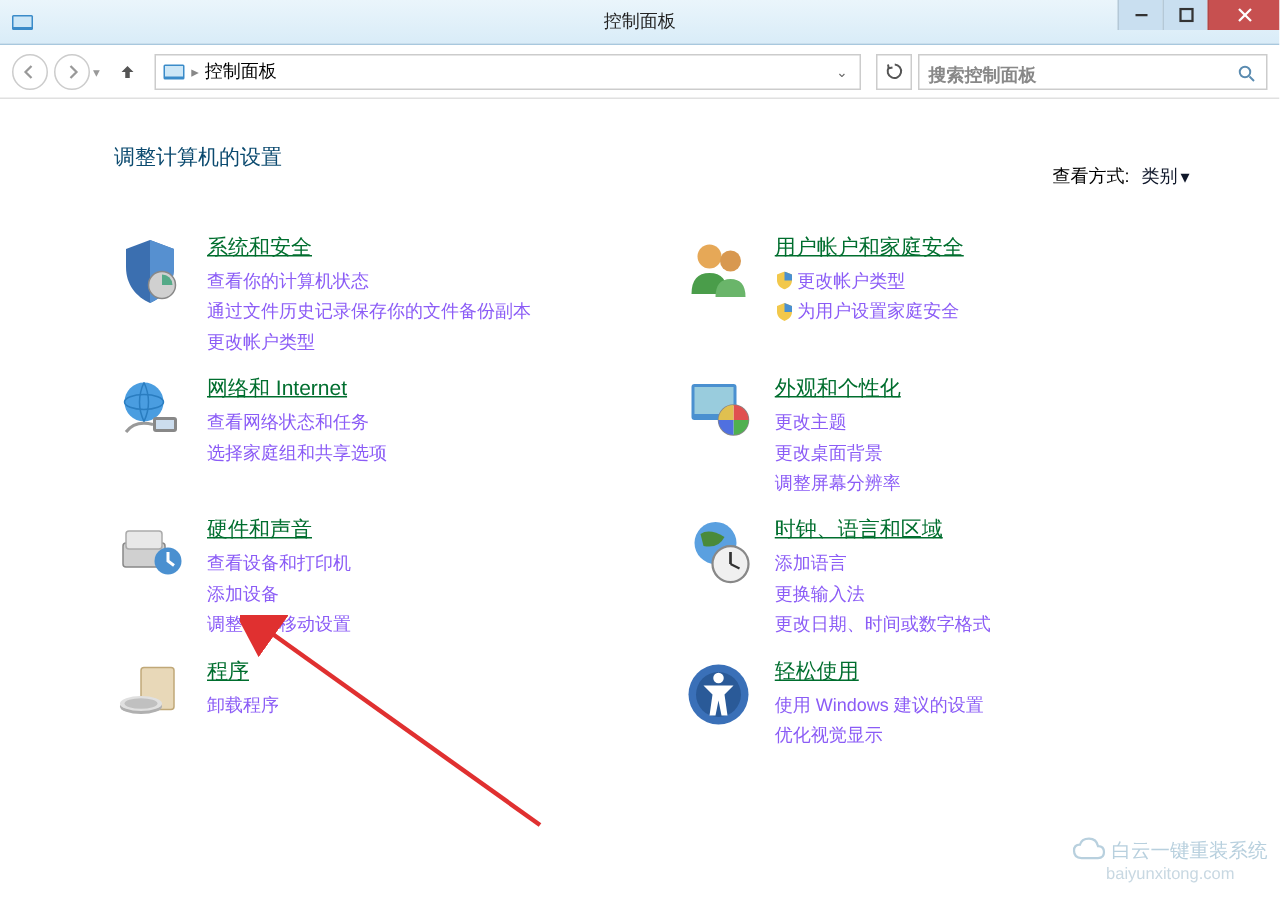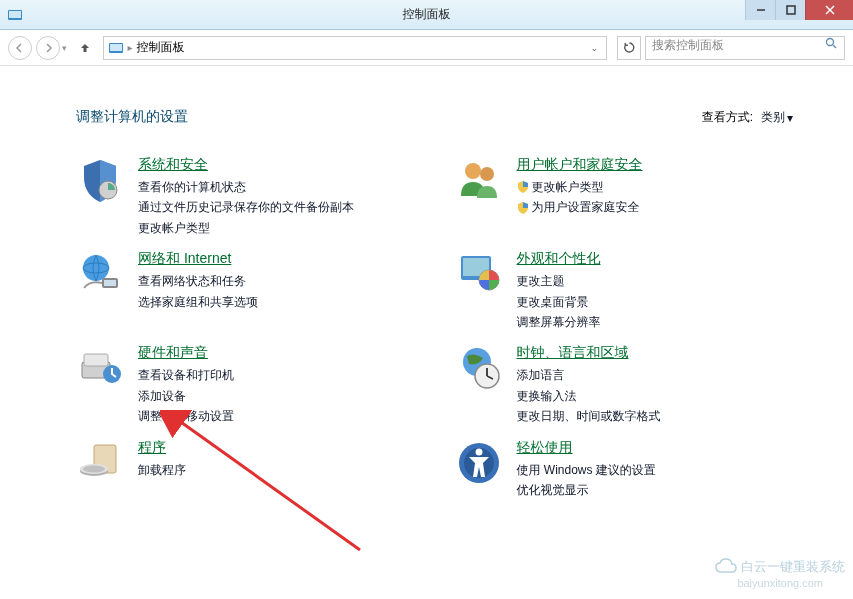--- a/index.html
+++ b/index.html
@@ -17,36 +17,36 @@
     
     
     .navbar { height: 36px; border-bottom: 1px solid #e0e0e0; display: flex; align-items: center; padding: 0 8px; gap: 4px; }
     .nav-btn { width: 24px; height: 24px; border-radius: 50%; border: 1px solid #ccc; display: flex; align-items: center; justify-content: center; color: #999; font-size: 11px; }
     .nav-up { width: 20px; height: 20px; display: flex; align-items: center; justify-content: center; color: #555; margin: 0 4px; }
     .addr-bar { flex: 1; height: 24px; border: 1px solid #ccc; display: flex; align-items: center; padding: 0 4px; gap: 4px; font-size: 12px; background: #fff; margin-right: 6px; }
     .addr-icon { width: 16px; height: 16px; display: flex; align-items: center; justify-content: center; }
     .addr-sep { color: #888; font-size: 10px; }
     .addr-dropdown { margin-left: auto; color: #666; font-size: 9px; padding: 0 4px; }
     .refresh-btn { width: 24px; height: 24px; border: 1px solid #ccc; display: flex; align-items: center; justify-content: center; font-size: 12px; }
-    .search-box { width: 200px; height: 24px; border: 1px solid #ccc; display: flex; align-items: flex-start; padding: 0 6px; font-size: 12px; color: #888; }
+    .search-box { width: 233px; height: 24px; border: 1px solid #ccc; display: flex; align-items: flex-end; padding: 0 6px; font-size: 12px; color: #888; font-weight: bold; }
     .search-box .mag { margin-left: auto; color: #666; }
     
     
     .content { padding: 30px 60px 20px 76px; }
-    .content-header { display: flex; align-items: flex-end; justify-content: space-between; margin-bottom: 30px; }
+    .content-header { display: flex; align-items: flex-start; justify-content: space-between; margin-bottom: 30px; }
     .page-title { font-size: 14px; color: #0b4a6f; font-weight: normal; }
     .view-row { display: flex; align-items: center; gap: 8px; font-size: 12px; margin-top: 13px; }
     .view-link { color: #0f172a; cursor: pointer; display: flex; align-items: center; gap: 2px; }
     
     .grid { display: grid; grid-template-columns: 1fr 1fr; gap: 12px 40px; }
     .category { display: flex; gap: 14px; align-items: flex-start; }
     .cat-icon { width: 48px; height: 48px; flex-shrink: 0; display: flex; align-items: center; justify-content: center; }
     .cat-body { flex: 1; }
     .cat-title { color: #006e2e; font-size: 14px; margin-bottom: 3px; cursor: pointer; text-decoration: underline; }
-    .cat-link { color: #0f172a; font-size: 12px; line-height: 1.7; cursor: pointer; display: flex; align-items: center; gap: 3px; text-align: right; }
+    .cat-link { color: #8b5cf6; font-size: 12px; line-height: 1.7; cursor: pointer; display: flex; align-items: center; gap: 3px; text-align: right; }
     .cat-link .shield { width: 12px; height: 12px; display: inline-flex; }
     
     
     .arrow-svg { position: absolute; left: 160px; top: 410px; pointer-events: none; }
     
     
     .watermark { position: absolute; right: 8px; bottom: 10px; text-align: right; font-size: 13px; color: #b8d0de; }
     .watermark .line2 { font-size: 11px; color: #c8d8e2; text-align: center; }
     .wm-icon { display:inline-block; vertical-align: middle; }
   </style>

